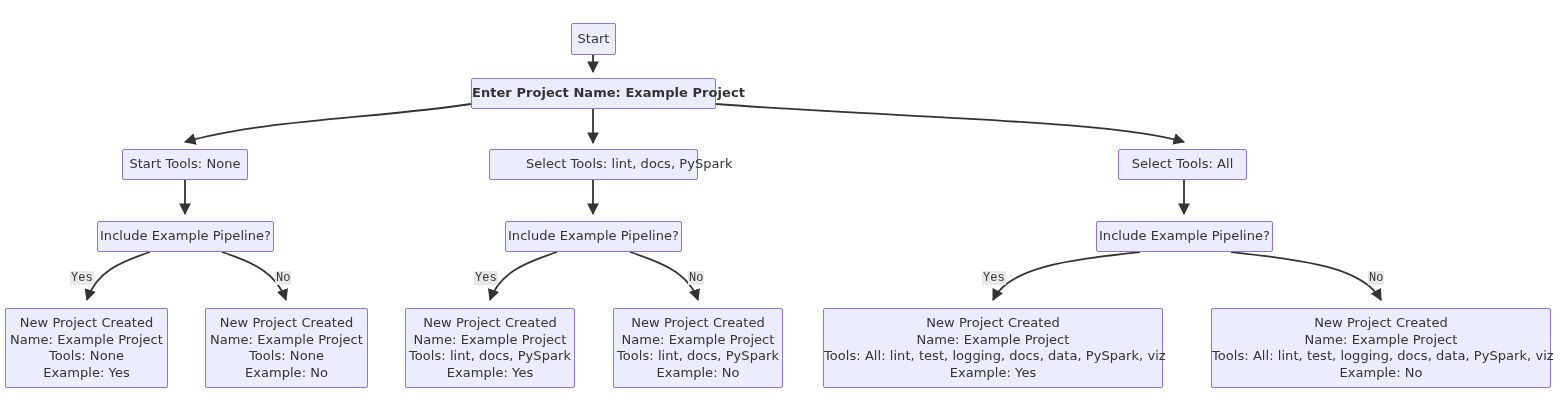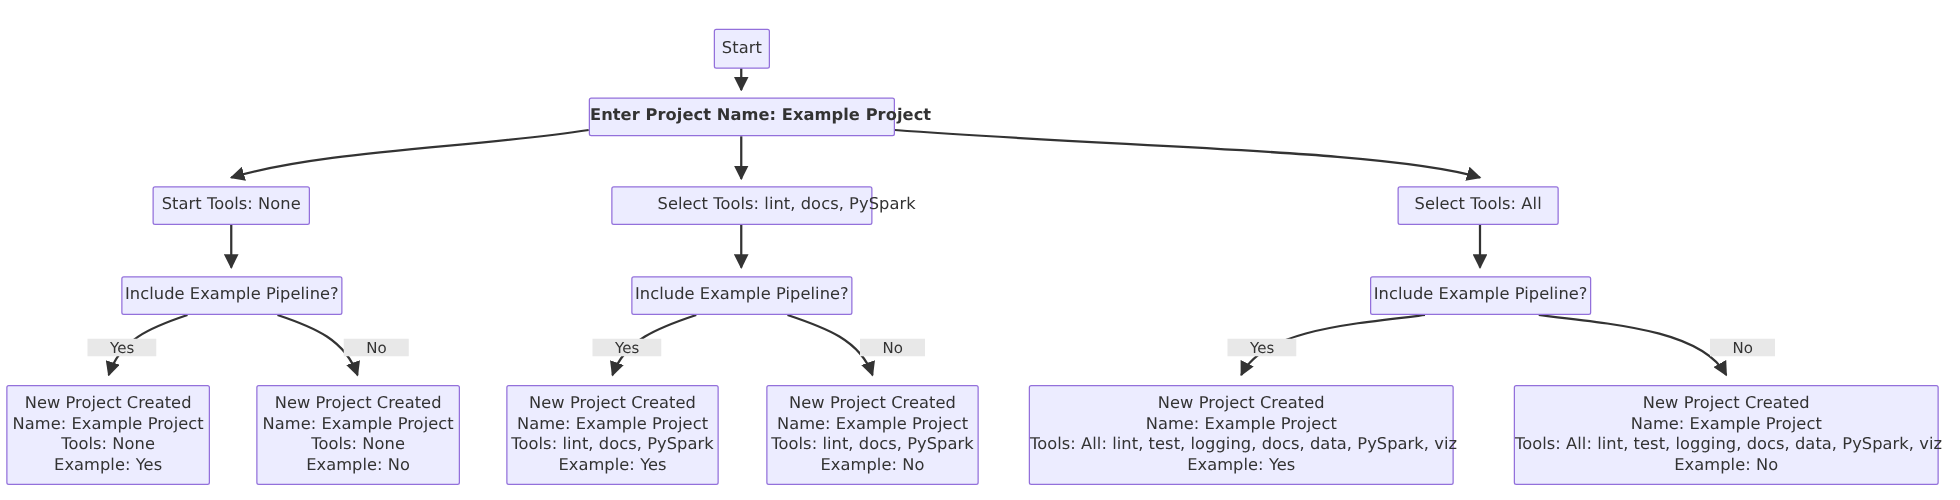--- a/index.html
+++ b/index.html
@@ -49,23 +49,24 @@
   .node .line {
     display: block;
     width: 100%;
   }
   .edge-label {
     position: absolute;
     background: #e8e8e8;
     color: #333333;
     font-size: 12px;
     line-height: 14px;
-    padding: 0 18px;
+    padding: 0 1px;
     white-space: nowrap;
     text-align: right;
+    font-family: Liberation Mono, monospace;
   }
 </style>
 </head>
 <body>
 
 <div id="diagram">
 
   <svg class="edge-layer" viewBox="0 0 1568 400" width="1568" height="400" xmlns="http://www.w3.org/2000/svg">
     <defs>
       <marker id="arrow" viewBox="0 0 10 10" refX="9" refY="5" markerWidth="6.5" markerHeight="6.5" orient="auto-start-reverse">

